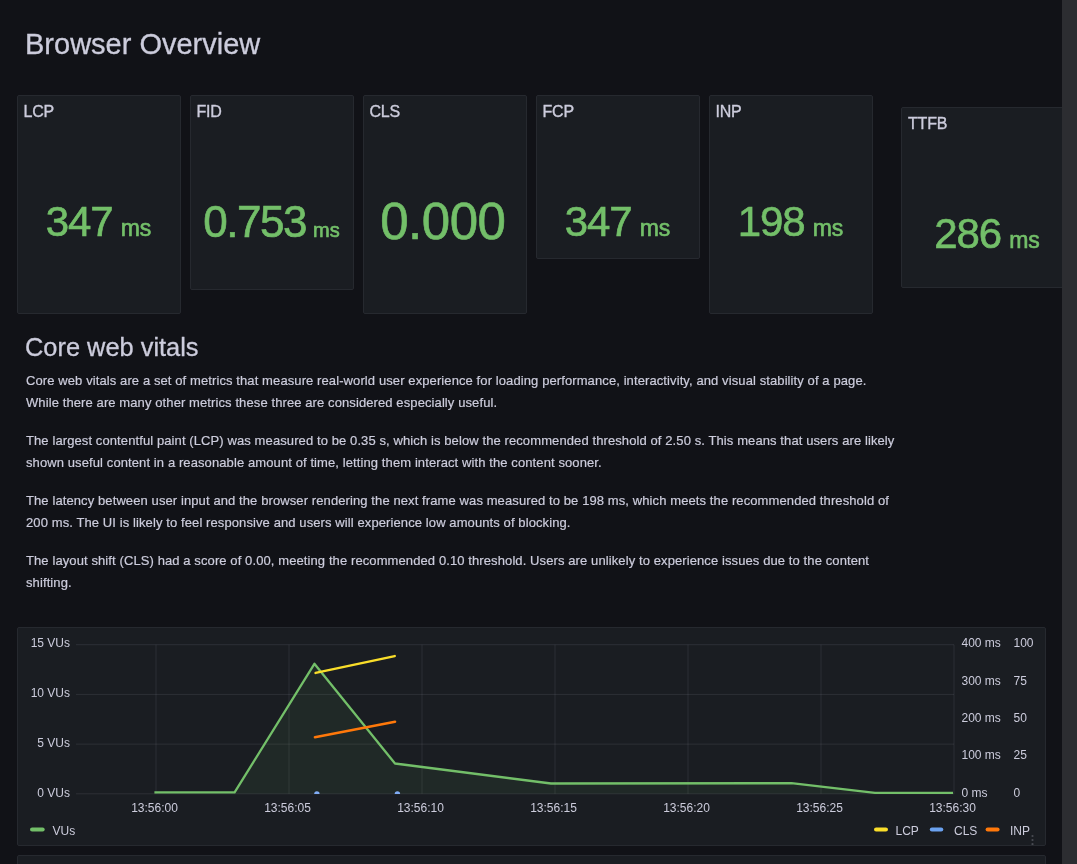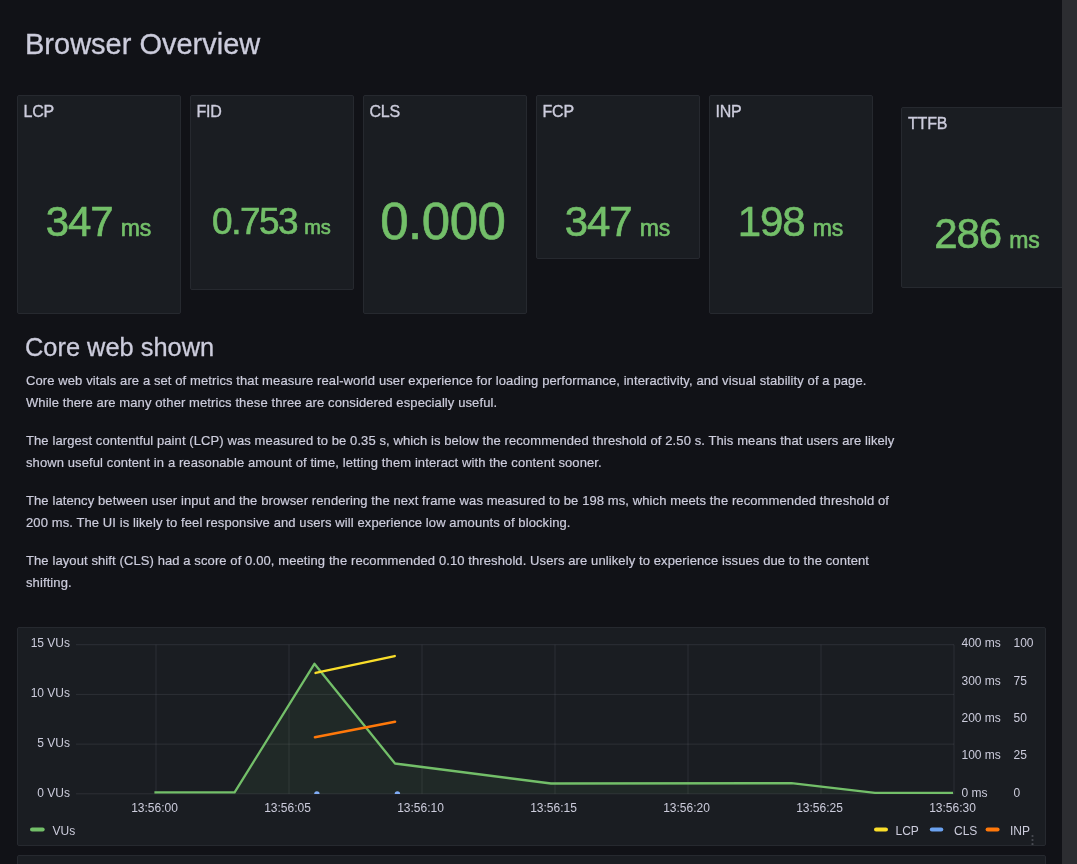--- a/index.html
+++ b/index.html
@@ -3,21 +3,21 @@
 <meta charset="utf-8">
 <style>
   * { margin:0; padding:0; box-sizing:border-box; }
   html,body { width:1077px; height:864px; overflow:hidden; }
   body { background:#111217; font-family:"Liberation Sans", sans-serif; position:relative; }
   .panel { position:absolute; background:#1a1d22; border:1px solid #26292f; border-radius:2px; }
   .ptitle { position:absolute; font-size:16px; font-weight:400; color:#ccccdc; letter-spacing:-0.2px; -webkit-text-stroke:0.35px #ccccdc; }
   .statval { position:absolute; left:0; right:0; text-align:center; color:#73bf69; font-weight:400; -webkit-text-stroke:0.65px #73bf69; white-space:nowrap; font-size:0; }
   .v42 .big { font-size:42px; line-height:42px; letter-spacing:-1px; }
   .v42 .unit { font-size:23px; margin-left:8px; }
-  .v36 .big { font-size:37px; line-height:36px; letter-spacing:-1.5px; }
+  .v36 .big { font-size:44px; line-height:36px; letter-spacing:-1.5px; }
   .v36 .unit { font-size:20px; margin-left:7px; }
   .v51 .big { font-size:51px; line-height:51px; letter-spacing:-0.5px; }
   .bodytext { position:absolute; left:26px; font-size:13px; letter-spacing:0.1px; line-height:22px; color:#ccccdc; -webkit-text-stroke:0.2px #ccccdc; }
 </style>
 </head>
 <body>
 
   <div style="position:absolute; left:25px; top:28.3px; font-size:29px; font-weight:400; -webkit-text-stroke:0.3px #ccccdc; color:#ccccdc;">Browser Overview</div>
 
   <div class="panel" style="left:16.5px; top:95px; width:164px; height:219px;">
@@ -38,21 +38,21 @@
   </div>
   <div class="panel" style="left:708.5px; top:95px; width:164px; height:219px;">
     <div class="ptitle" style="left:6px; top:7.3px;">INP</div>
     <div class="statval v42" style="top:104.5px;"><span class="big">198</span><span class="unit">ms</span></div>
   </div>
   <div class="panel" style="left:901px; top:95px; width:164px; height:181px;margin-top:12px;">
     <div class="ptitle" style="left:6px; top:7.3px;">TTFB</div>
     <div class="statval v42" style="top:104.5px;padding-left:8px;"><span class="big">286</span><span class="unit">ms</span></div>
   </div>
 
-  <div style="position:absolute; left:25px; top:332.9px; font-size:25.4px; font-weight:400; -webkit-text-stroke:0.3px #ccccdc; color:#ccccdc;">Core web shown</div>
+  <div style="position:absolute; left:25px; top:332.9px; font-size:25.4px; font-weight:400; -webkit-text-stroke:0.3px #ccccdc; color:#ccccdc;">Core web vitals</div>
   <div class="bodytext" style="top:369.8px;">Core web vitals are a set of metrics that measure real-world user experience for loading performance, interactivity, and visual stability of a page.<br>While there are many other metrics these three are considered especially useful.</div>
   <div class="bodytext" style="top:429.8px;">The largest contentful paint (LCP) was measured to be 0.35 s, which is below the recommended threshold of 2.50 s. This means that users are likely<br>shown useful content in a reasonable amount of time, letting them interact with the content sooner.</div>
   <div class="bodytext" style="top:489.8px;">The latency between user input and the browser rendering the next frame was measured to be 198 ms, which meets the recommended threshold of<br>200 ms. The UI is likely to feel responsive and users will experience low amounts of blocking.</div>
   <div class="bodytext" style="top:549.8px;">The layout shift (CLS) had a score of 0.00, meeting the recommended 0.10 threshold. Users are unlikely to experience issues due to the content<br>shifting.</div>
 
   <div class="panel" style="left:17px; top:627px; width:1028.5px; height:219px;">
     <svg width="1027" height="217" viewBox="0 0 1027 217" style="position:absolute; left:0; top:0;">
 
       <g stroke="rgba(204,204,220,0.11)" stroke-width="1">
         <line x1="58" y1="16.7" x2="936" y2="16.7"></line>

